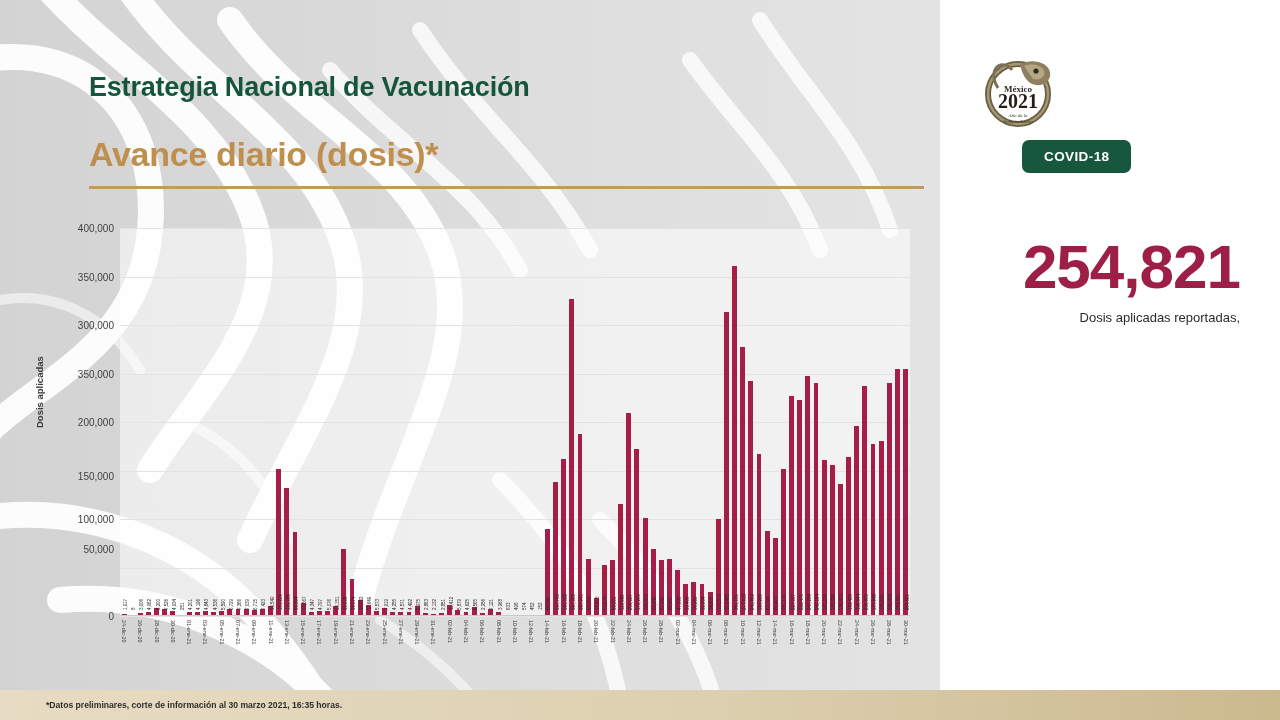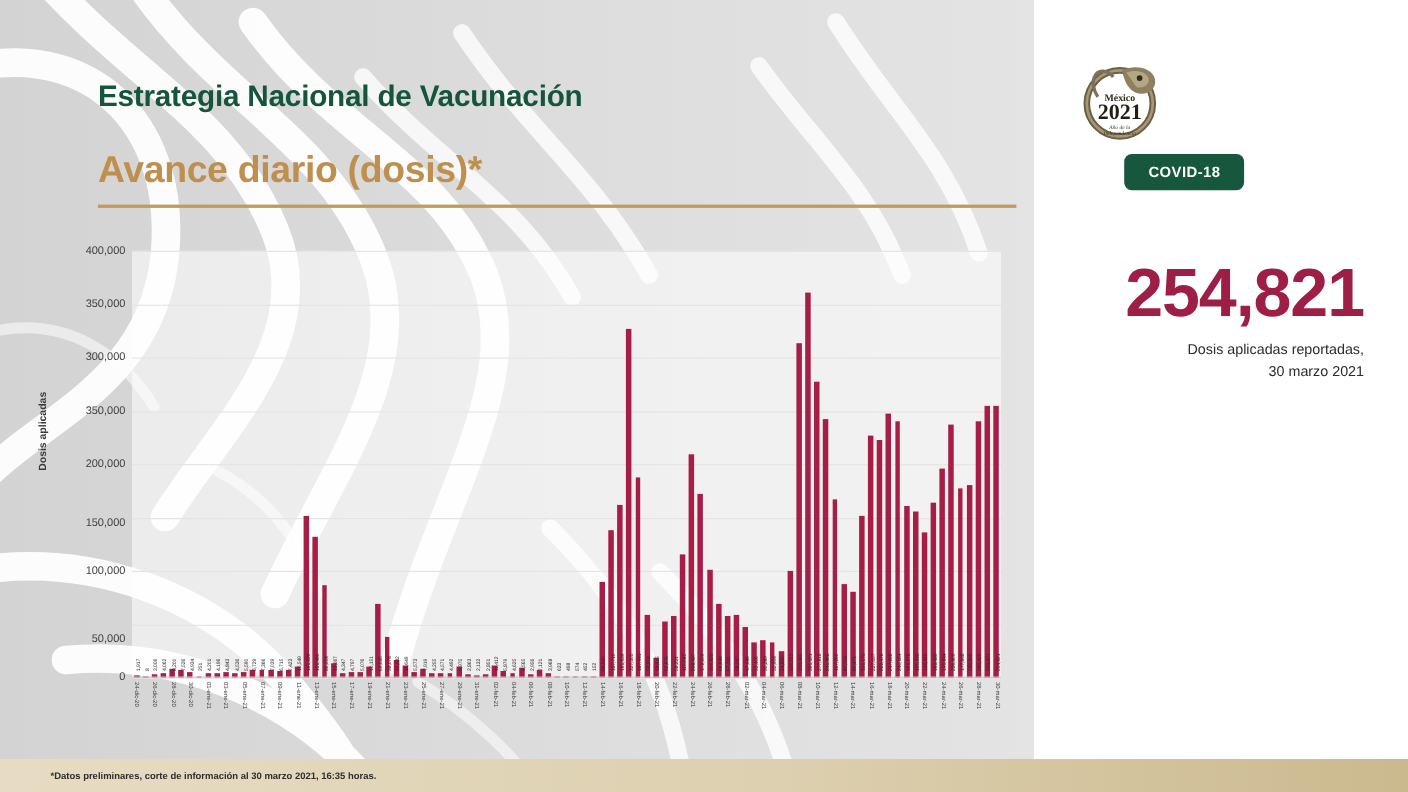--- a/index.html
+++ b/index.html
@@ -206,34 +206,33 @@
       <text x="42" y="69" text-anchor="middle" font-family="Liberation Serif, serif" font-size="5" fill="#3a3326" font-style="italic">Año de la</text>
       <text x="42" y="75" text-anchor="middle" font-family="Liberation Serif, serif" font-size="5" fill="#3a3326" font-style="italic">Independencia</text>
     </svg>
   </div>
 
   <div id="covid-badge">COVID-18</div>
 
   <div id="bignum">254,821</div>
   <div id="bigcaption">
     <div>Dosis aplicadas reportadas,</div>
-    <div>30 marzo 2021</div>
   </div>
 </div>
 
 <div id="date-block">
   <div>30 marzo,</div>
   <div>2021</div>
 </div>
 
 <div id="chart-card">
   <div id="ylabel">Dosis aplicadas</div>
   <div id="yticks">
       <div class="ytick" style="top: 388px;">0</div>
-      <div class="ytick" style="top: 353px;">50,000</div>
+      <div class="ytick" style="top: 321px;">50,000</div>
       <div class="ytick" style="top: 291px;">100,000</div>
       <div class="ytick" style="top: 248px;">150,000</div>
       <div class="ytick" style="top: 194px;">200,000</div>
       <div class="ytick" style="top: 145.5px;">350,000</div>
       <div class="ytick" style="top: 97px;">300,000</div>
       <div class="ytick" style="top: 48.5px;">350,000</div>
       <div class="ytick" style="top: 0px;">400,000</div>
     </div>
   <div id="plot">
     <div id="gridlines">

